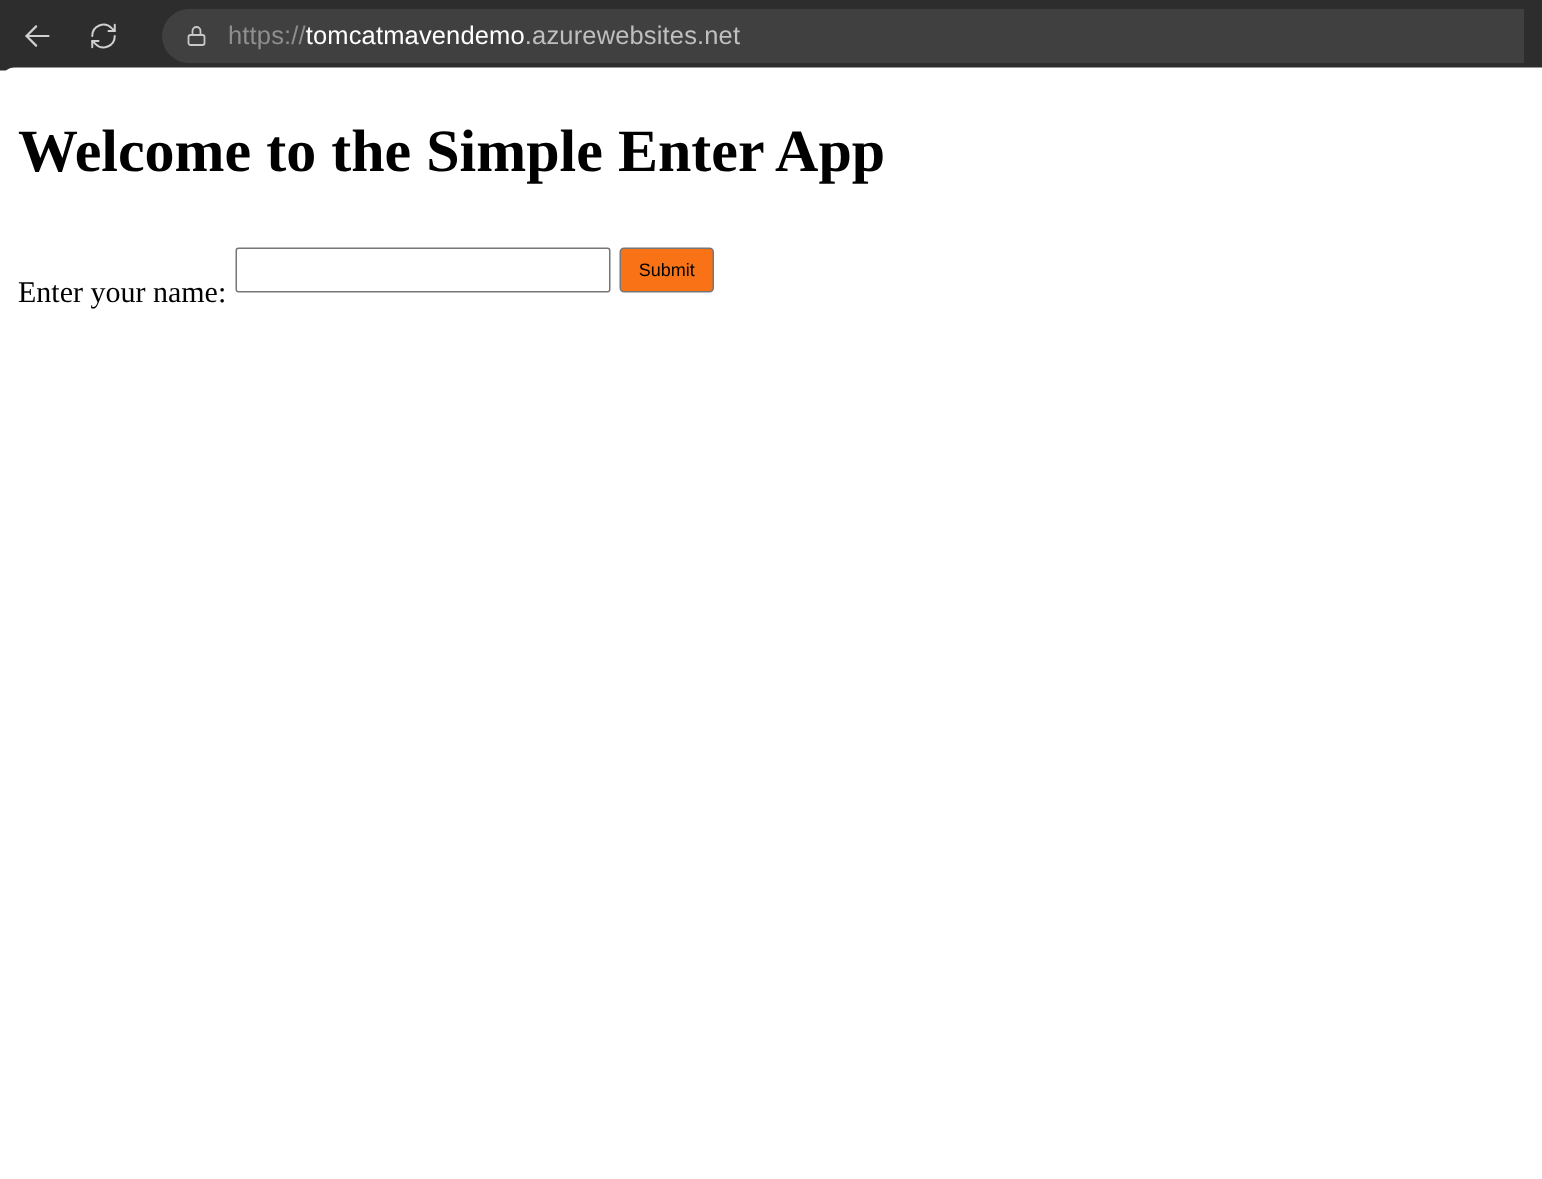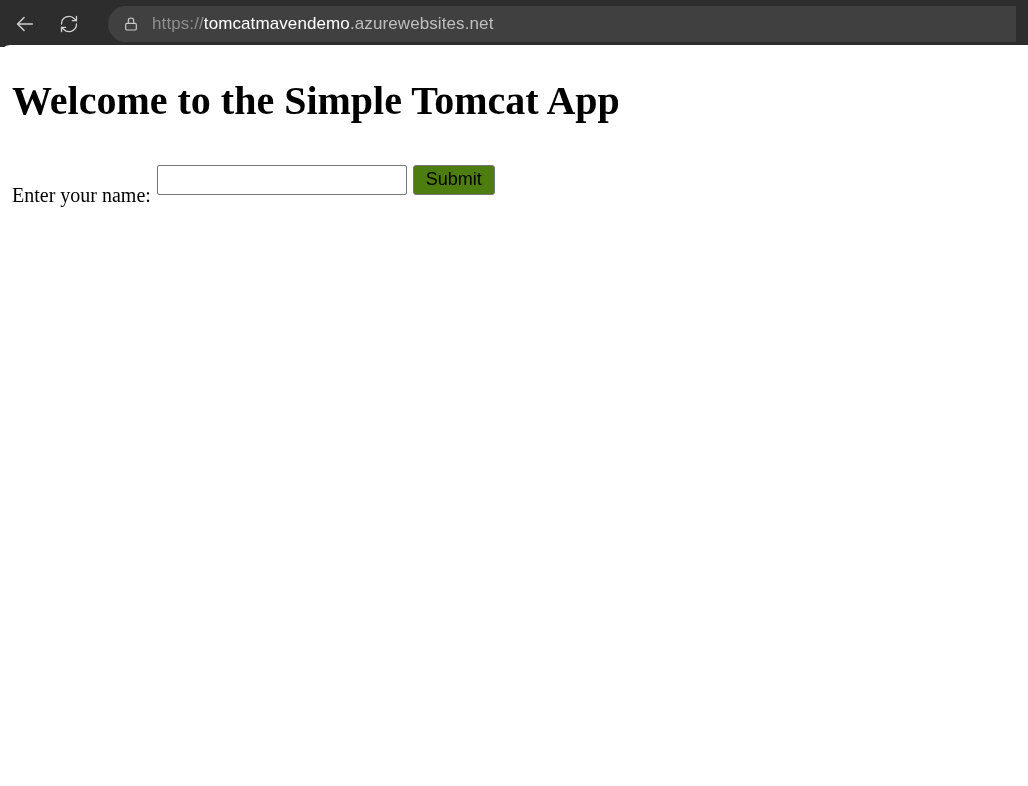--- a/index.html
+++ b/index.html
@@ -89,24 +89,24 @@
       width: 250px;
       height: 30px;
       font-size: 18px;
       border: 1px solid #767676;
       border-radius: 2px;
       padding: 2px 4px;
       background: #fff;
     }
     .submit-btn {
       font-family: Arial, sans-serif;
-      font-size: 18px;
+      font-size: 12px;
       padding: 2px 12px;
       height: 30px;
-      background: #4d7c0f;
+      background: #f97316;
       border: 1px solid #767676;
       border-radius: 3px;
       cursor: pointer;
     }
   </style>
 </head>
 <body>
 
 <div class="chrome">
   <div class="nav-btn">
@@ -131,20 +131,20 @@
       </svg>
     </span>
     <span class="url">
       <span class="scheme">https://</span><span class="host">tomcatmavendemo</span><span class="rest">.azurewebsites.net</span>
     </span>
   </div>
 </div>
 
 <div class="viewport">
   <div class="page">
-    <h1 class="page-title">Welcome to the Simple Tomcat App</h1>
+    <h1 class="page-title">Welcome to the Simple Enter App</h1>
     <form class="form-row">
       <label>Enter your name:</label>
       <input type="text" class="name-input" value="" style="">
       <button type="submit" class="submit-btn">Submit</button>
     </form>
   </div>
 </div>
 
 </body></html>

